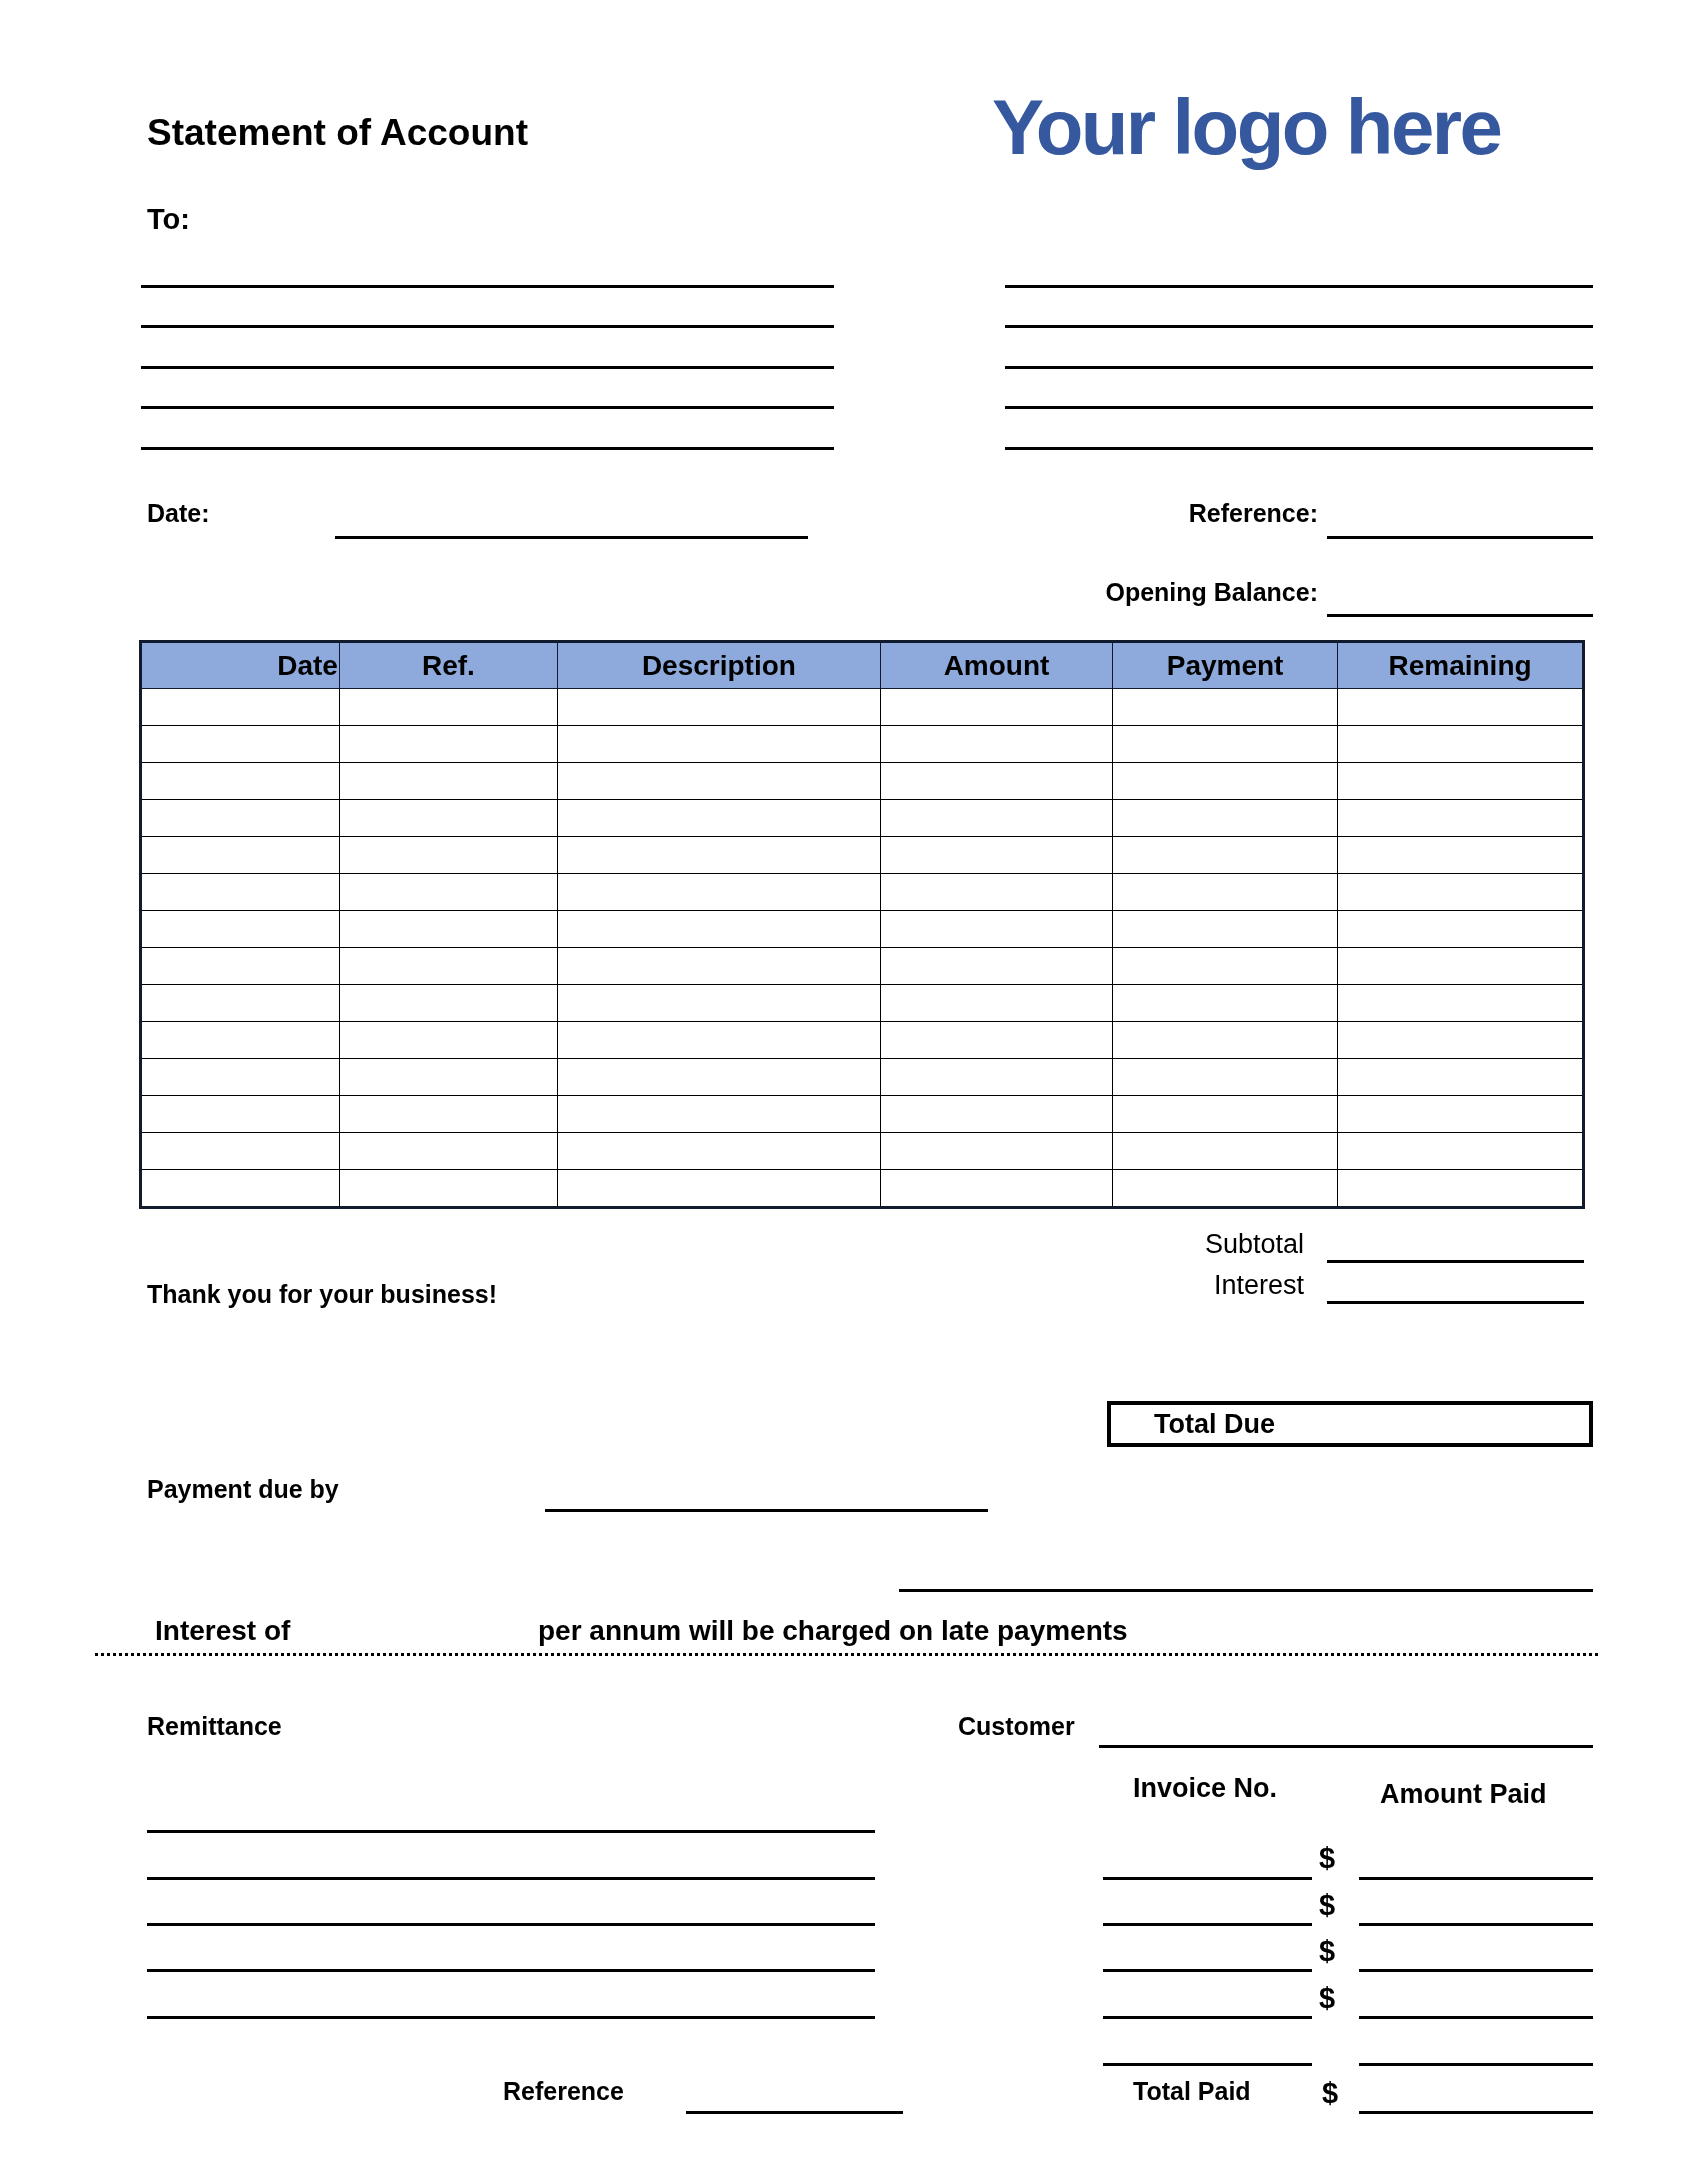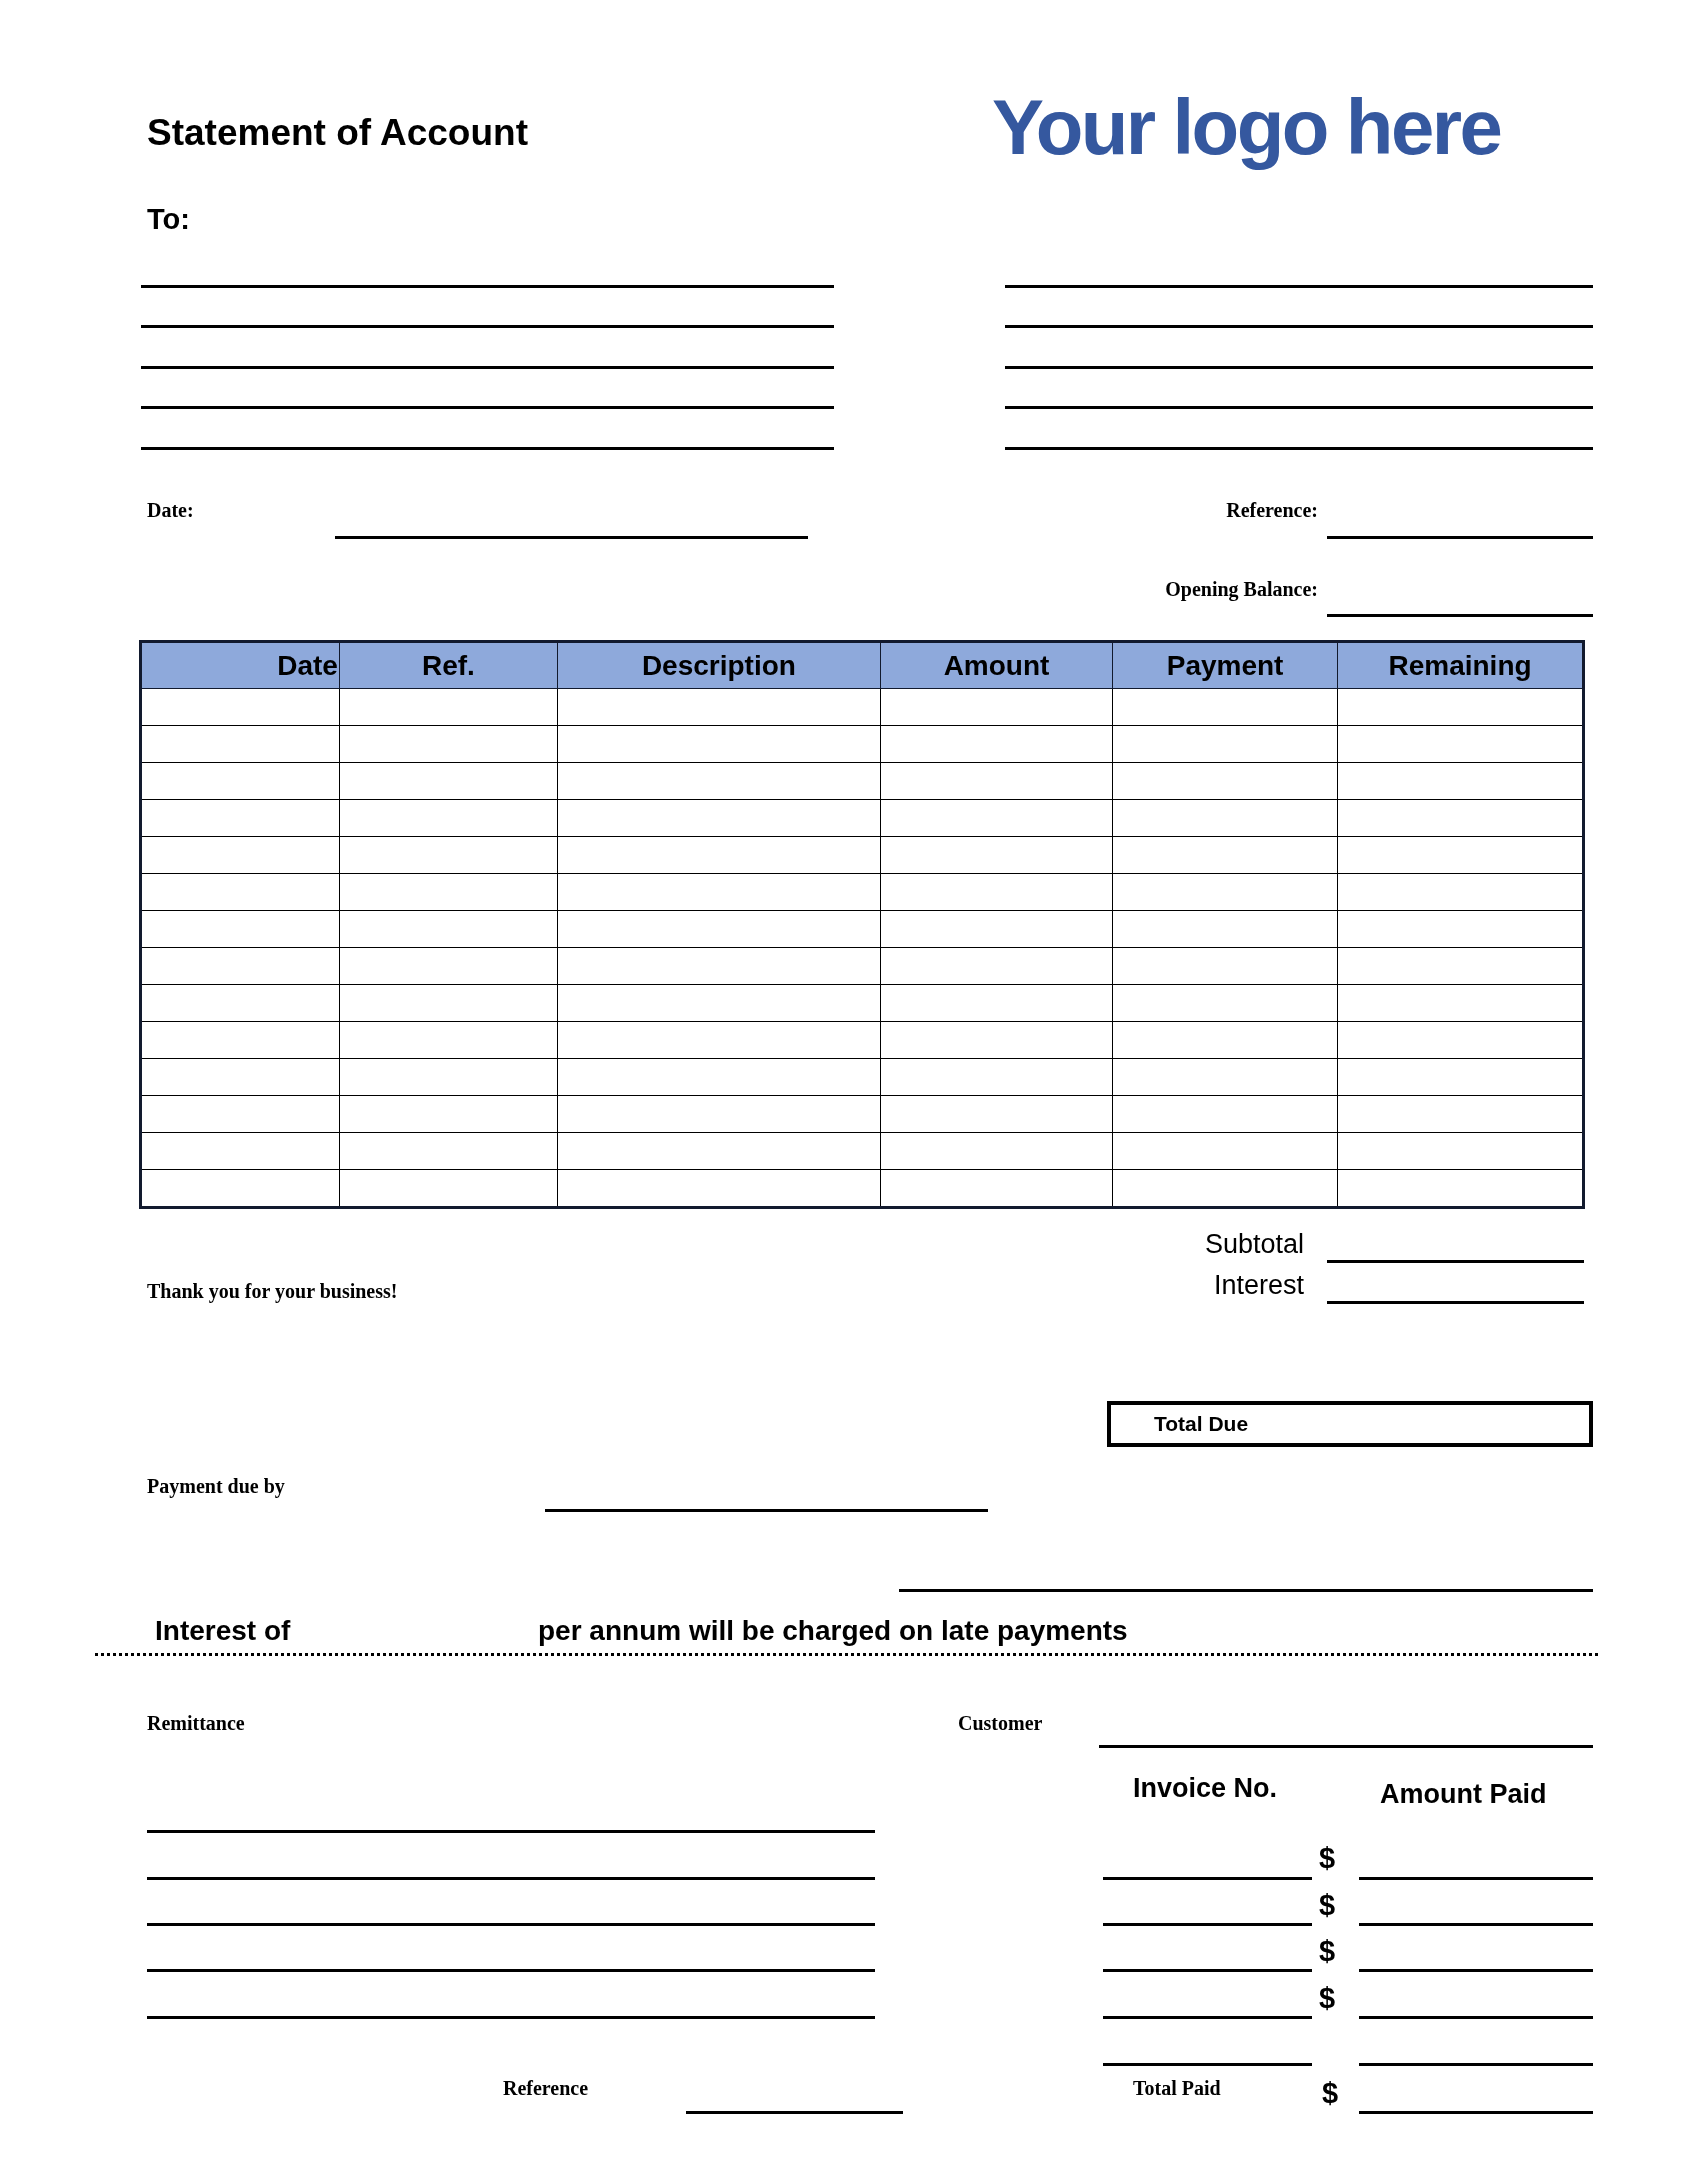--- a/index.html
+++ b/index.html
@@ -9,42 +9,42 @@
   }
   .b{font-weight:bold;}
   .lbl{position:absolute; white-space:nowrap;}
   .rule{position:absolute; height:2.6px; background:#000;}
   .title{font-size:37px; letter-spacing:0px;}
   .logo{
     font-size:78px; font-weight:bold; letter-spacing:-2.6px;
     color:var(--logo-blue); white-space:nowrap;
   }
   .to{font-size:29px;}
-  .f34{font-size:20px;font-family:Liberation Serif, serif;} .f33{font-size:28px;} .f32{font-size:27px;}
+  .f34{font-size:25px;} .f33{font-size:28px;} .f32{font-size:27px;}
   .ralign{text-align:right;}
   
   table.txn{
     position:absolute; left:139px; top:640px; width:1446px;
     border-collapse:collapse; table-layout:fixed;
     border:3.4px solid var(--table-border);
   }
   table.txn th{
     background:var(--header-bg);
     border:1.7px solid var(--table-border);
     height:43px; font-size:28px; font-weight:bold; text-align:center; vertical-align:middle;
   }
   table.txn td{
     border:1.7px solid #000; height:34px; background:#fff;
   }
   .totaldue{
     position:absolute; left:1107px; top:1401px; width:486px; height:46px;
     border:4.3px solid #000; box-sizing:border-box;
     display:flex; align-items:center;
   }
-  .totaldue span{font-size:21px; font-weight:bold; padding-left:43px;}
+  .totaldue span{font-size:27px; font-weight:bold; padding-left:43px;}
   .dotted{
     position:absolute; left:95px; top:1653px; width:1503px; height:2.6px;
     background:repeating-linear-gradient(90deg,#000 0 2.6px,transparent 2.6px 6px);
   }
   .cut{
     position:absolute; left:0; top:1664px; width:100%;
     text-align:center; font-size:27px;
   }
   .cut .sc{font-size:34px; vertical-align:-3.4px;}
   .dollar{position:absolute; font-size:29px; font-weight:bold;}

